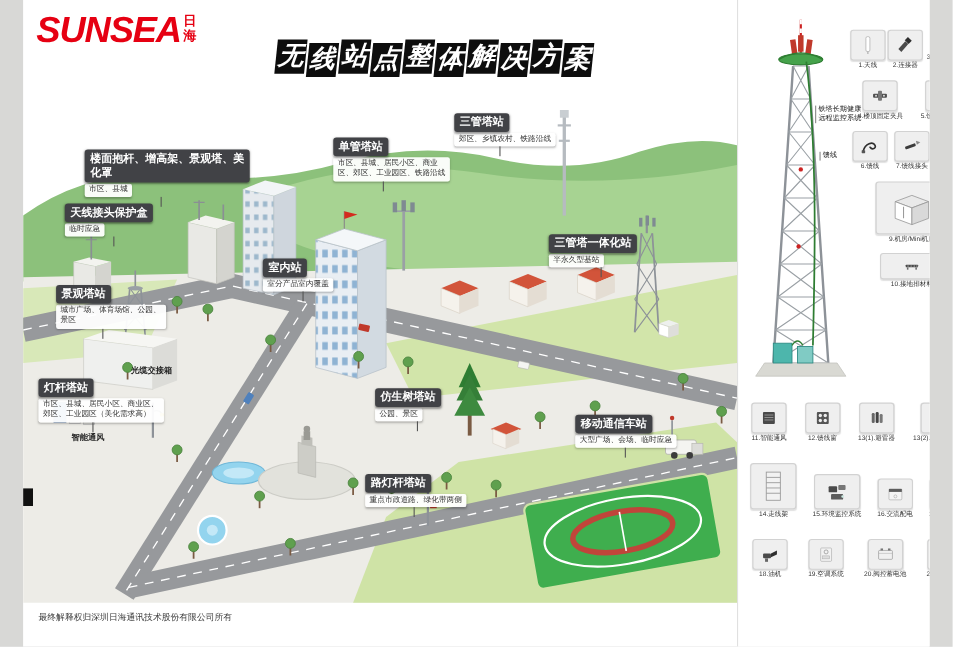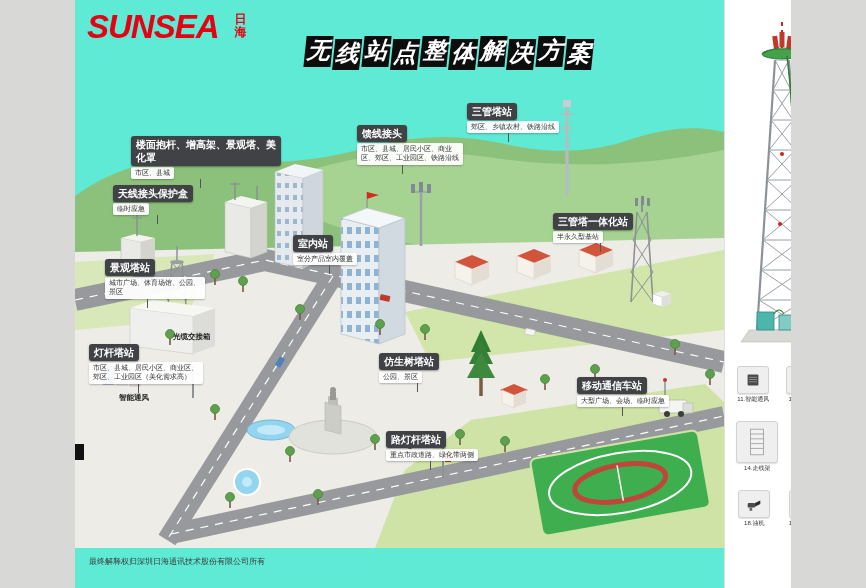--- a/index.html
+++ b/index.html
@@ -1,24 +1,24 @@
 <!DOCTYPE html>
 <html><head>
 <meta charset="utf-8">
 <style>
   html,body{margin:0;padding:0;}
   body{font-family:"Liberation Sans", sans-serif;background:#d8d8d6;}
-  .stage{position:relative;width:716px;height:588px;background:#5eead4;overflow:hidden;margin:0 auto;}
+  .stage{position:relative;width:824px;height:588px;background:#ffffff;overflow:hidden;margin:0 auto;}
   .city{position:absolute;left:0;top:0;z-index:1;}
   .deco{position:absolute;left:0;top:444px;width:9px;height:16px;background:#111;z-index:2;}
 
   
   .logo{position:absolute;left:12px;top:10px;z-index:6;display:flex;align-items:flex-start;}
   .logo-en{color:#e60012;font-size:33px;font-weight:bold;font-style:italic;letter-spacing:-1px;line-height:1;}
-  .logo-cn{color:#e60012;font-size:12px;font-weight:bold;line-height:1.12;margin-left:16px;margin-top:3px;width:13px;word-break:break-all;}
+  .logo-cn{color:#e60012;font-size:12px;font-weight:bold;line-height:1.12;margin-left:2px;margin-top:3px;width:13px;word-break:break-all;}
 
   
   .poster-title{position:absolute;left:230px;top:36px;z-index:6;display:flex;}
   .tchar{display:inline-block;background:#0d0d0d;color:#fff;font-weight:bold;font-style:italic;font-size:23px;line-height:1;padding:3px 2px 5px;margin-right:2px;transform:skewX(-6deg);}
   .tchar:nth-child(2n){transform:skewX(-6deg) translateY(3px);}
 
   
   .callout-layer{position:absolute;left:0;top:0;width:649px;height:588px;z-index:5;}
   .callout{position:absolute;}
   .callout .hd{background:#414246;color:#fff;font-size:10px;font-weight:bold;padding:2px 5px;border-radius:3px;display:inline-block;box-shadow:0 1px 2px rgba(0,0,0,.4);line-height:1.3;}
@@ -416,24 +416,24 @@
       <span class="tchar">方</span>
       <span class="tchar">案</span>
     </div>
 
   <div class="callout-layer">
       <div class="callout" style="left: 56px; top: 136px; width: 150px;"><div class="hd">楼面抱杆、增高架、景观塔、美化罩</div><div class="ds">市区、县城</div></div>
       <div class="callout" style="left: 38px; top: 183px; width: 95px;"><div class="hd">天线接头保护盒</div><div class="ds">临时应急</div></div>
       <div class="callout" style="left: 30px; top: 257px; width: 92px;"><div class="hd">景观塔站</div><div class="ds">城市广场、体育场馆、公园、景区</div></div>
       <div class="callout" style="left: 14px; top: 342px; width: 106px;"><div class="hd">灯杆塔站</div><div class="ds">市区、县城、居民小区、商业区、郊区、工业园区（美化需求高）</div></div>
       <div class="callout" style="left: 218px; top: 233px; width: 78px;"><div class="hd">室内站</div><div class="ds">室分产品室内覆盖</div></div>
-      <div class="callout" style="left: 282px; top: 123px; width: 98px;"><div class="hd">馈线接头</div><div class="ds">市区、县城、居民小区、商业区、郊区、工业园区、铁路沿线</div></div>
+      <div class="callout" style="left: 282px; top: 123px; width: 98px;"><div class="hd">单管塔站</div><div class="ds">市区、县城、居民小区、商业区、郊区、工业园区、铁路沿线</div></div>
       <div class="callout" style="left: 392px; top: 101px; width: 90px;"><div class="hd">三管塔站</div><div class="ds">郊区、乡镇农村、铁路沿线</div></div>
       <div class="callout" style="left: 478px; top: 211px; width: 102px;"><div class="hd">三管塔一体化站</div><div class="ds">半永久型基站</div></div>
-      <div class="callout" style="left: 304px; top: 351px; width: 82px;"><div class="hd">仿生树塔站</div><div class="ds">公园、景区</div></div>
+      <div class="callout" style="left: 320px; top: 351px; width: 82px;"><div class="hd">仿生树塔站</div><div class="ds">公园、景区</div></div>
       <div class="callout" style="left: 502px; top: 375px; width: 98px;"><div class="hd">移动通信车站</div><div class="ds">大型广场、会场、临时应急</div></div>
       <div class="callout" style="left: 311px; top: 429px; width: 96px;"><div class="hd">路灯杆塔站</div><div class="ds">重点市政道路、绿化带两侧</div></div>
       <div class="plain-label" style="left: 44px; top: 393px;">智能通风</div>
       <div class="plain-label" style="left: 98px; top: 332px; font-family: Liberation Mono, monospace;">光缆交接箱</div>
     </div>
 
   <div class="footer">最终解释权归深圳日海通讯技术股份有限公司所有</div>
 
   <aside class="sidebar">
     <svg class="tower-svg" viewBox="0 0 110 340" width="110" height="340">

